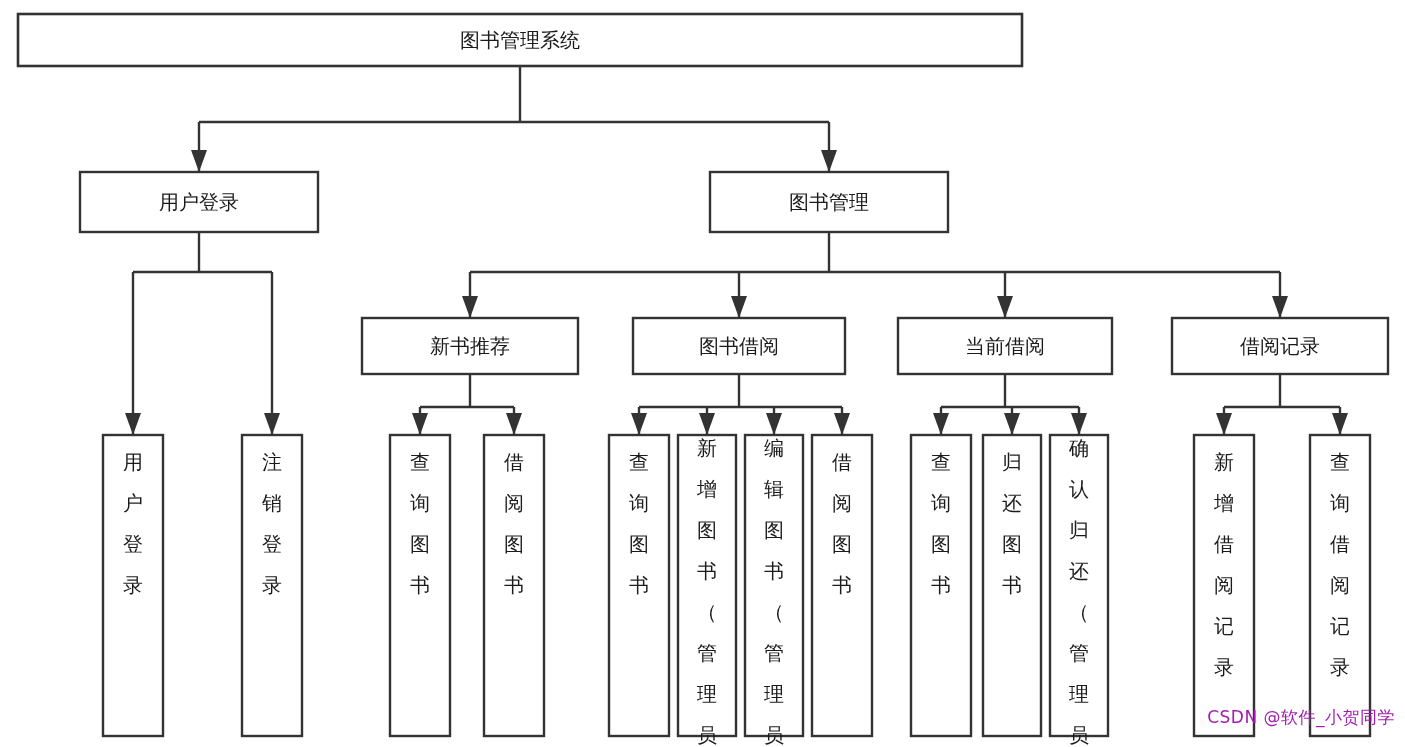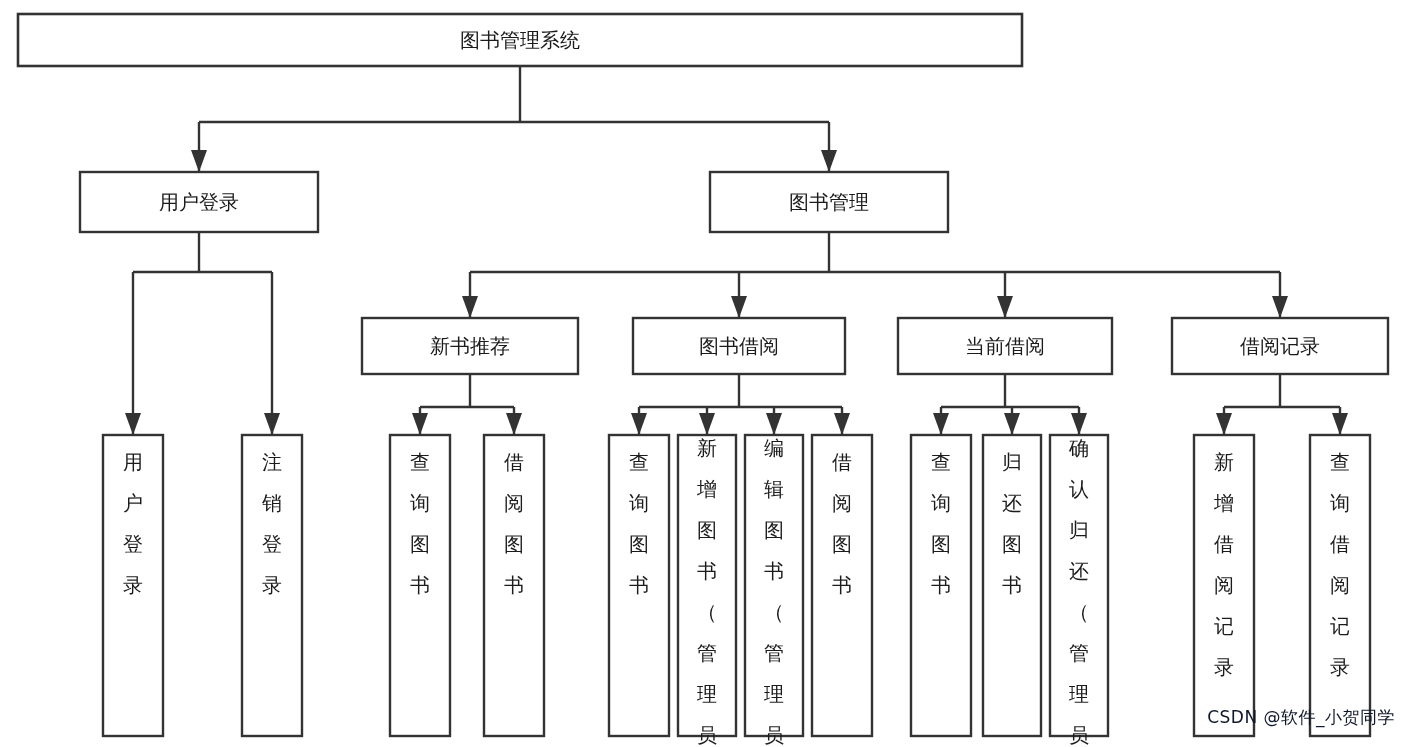--- a/index.html
+++ b/index.html
@@ -57,21 +57,21 @@
     font-size: 20px;
     fill: #1b1b1b;
     text-anchor: middle;
   }
   .watermark-text {
     position: absolute;
     right: 10px;
     bottom: 6px;
     font-family: "DejaVu Sans", "Liberation Sans", sans-serif;
     font-size: 17px;
-    color: #0f172a;
+    color: #a21caf;
     white-space: nowrap;
     letter-spacing: 0.5px;
     user-select: none;
   }
 </style>
 </head>
 <body>
 
 <div id="diagram-root">
   <svg id="tree-svg" viewBox="0 0 1405 747">

